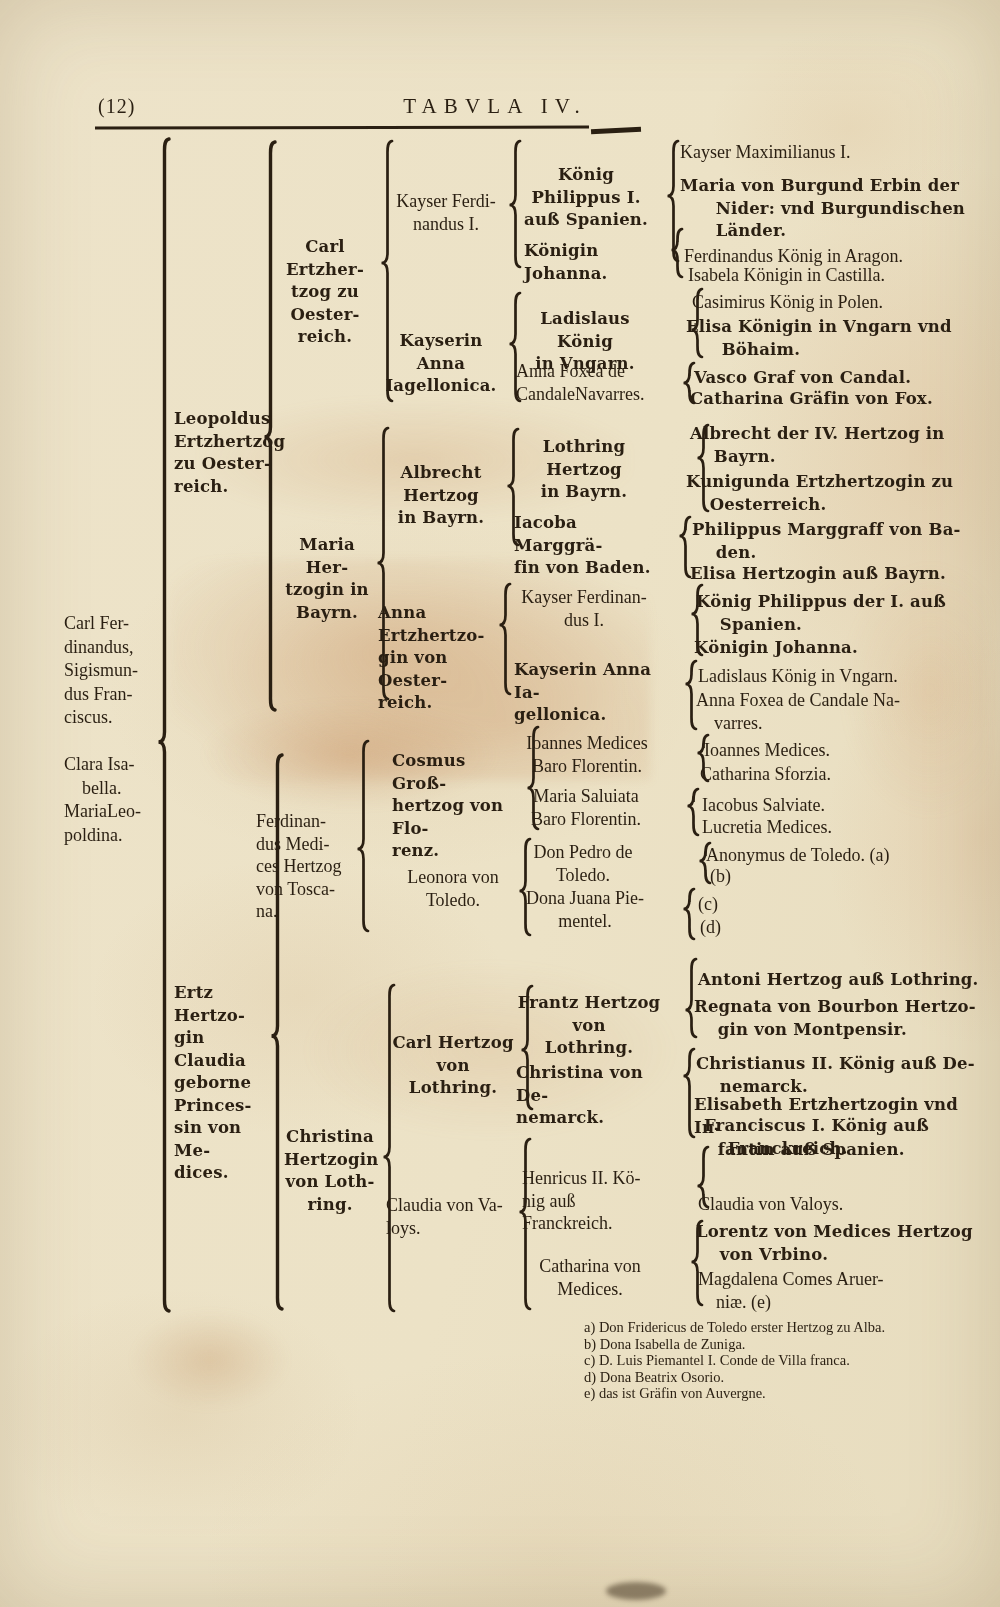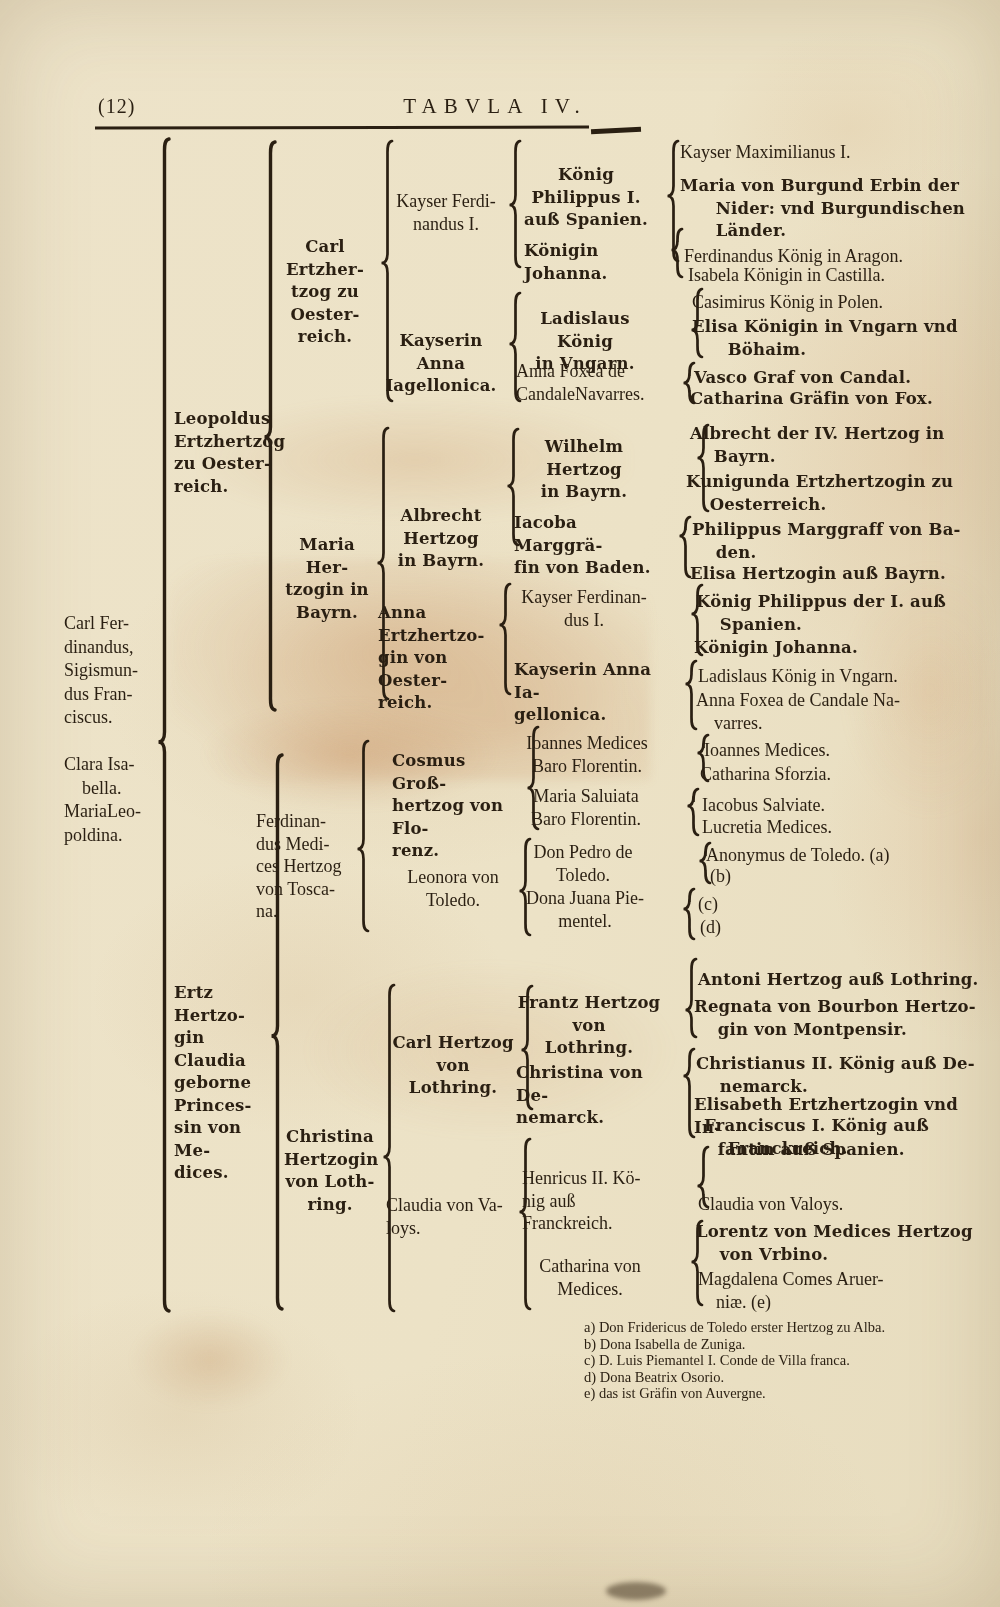--- a/index.html
+++ b/index.html
@@ -88,21 +88,21 @@
 na.</div>
   <div class="n bl ctr" style="left:284px;top:1126px;width:92px;">Christina
 Hertzogin
 von Loth-
 ring.</div>
 
   <div class="n ro ctr" style="left:388px;top:190px;width:116px;">Kayser Ferdi-
 nandus I.</div>
   <div class="n bl ctr" style="left:380px;top:330px;width:122px;">Kayserin Anna
 Iagellonica.</div>
-  <div class="n bl ctr" style="left:380px;top:462px;width:122px;margin-top:43px;">Albrecht Hertzog
+  <div class="n bl ctr" style="left:380px;top:462px;width:122px;">Albrecht Hertzog
 in Bayrn.</div>
   <div class="n bl" style="left:378px;top:602px;width:126px;">Anna Ertzhertzo-
 gin von Oester-
 reich.</div>
   <div class="n bl" style="left:392px;top:750px;width:132px;">Cosmus Groß-
 hertzog von Flo-
 renz.</div>
   <div class="n ro ctr" style="left:396px;top:866px;width:114px;">Leonora von
 Toledo.</div>
   <div class="n bl ctr" style="left:386px;top:1032px;width:134px;">Carl Hertzog von
@@ -110,21 +110,21 @@
   <div class="n ro" style="left:386px;top:1194px;width:126px;">Claudia von Va-
 loys.</div>
 
   <div class="n bl ctr" style="left:520px;top:164px;width:132px;">König Philippus I.
 auß Spanien.</div>
   <div class="n bl" style="left:524px;top:240px;width:140px;">Königin Johanna.</div>
   <div class="n bl ctr" style="left:520px;top:308px;width:130px;">Ladislaus König
 in Vngarn.</div>
   <div class="n ro" style="left:516px;top:360px;width:142px;">Anna Foxea de
 CandaleNavarres.</div>
-  <div class="n bl ctr" style="left:520px;top:436px;width:128px;">Wilhelm Hertzog
+  <div class="n bl ctr" style="left:520px;top:436px;width:128px;">Lothring Hertzog
 in Bayrn.</div>
   <div class="n bl" style="left:514px;top:512px;width:140px;">Iacoba Marggrä-
 fin von Baden.</div>
   <div class="n ro ctr" style="left:518px;top:586px;width:132px;">Kayser Ferdinan-
 dus I.</div>
   <div class="n bl" style="left:514px;top:659px;width:142px;">Kayserin Anna Ia-
 gellonica.</div>
   <div class="n ro ctr" style="left:518px;top:732px;width:138px;">Ioannes Medices
 Baro Florentin.</div>
   <div class="n ro ctr" style="left:518px;top:785px;width:136px;">Maria Saluiata
@@ -142,21 +142,21 @@
   <div class="n ro ctr" style="left:528px;top:1239px;width:124px;margin-top:16px;">Catharina von
 Medices.</div>
 
   <div class="n ro g6" style="left:680px;top:141px;">Kayser Maximilianus I.</div>
   <div class="n bl g6" style="left:680px;top:167px;margin-top:8px;">Maria von Burgund Erbin der
       Nider: vnd Burgundischen
       Länder.</div>
   <div class="n ro g6" style="left:684px;top:245px;">Ferdinandus König in Aragon.</div>
   <div class="n ro g6" style="left:688px;top:264px;">Isabela Königin in Castilla.</div>
   <div class="n ro g6" style="left:692px;top:291px;">Casimirus König in Polen.</div>
-  <div class="n bl g6" style="left:686px;top:316px;margin-left:6px;">Elisa Königin in Vngarn vnd
+  <div class="n bl g6" style="left:686px;top:316px;">Elisa Königin in Vngarn vnd
       Böhaim.</div>
   <div class="n bl g6" style="left:694px;top:367px;">Vasco Graf von Candal.</div>
   <div class="n bl g6" style="left:690px;top:388px;">Catharina Gräfin von Fox.</div>
   <div class="n bl g6" style="left:690px;top:423px;">Albrecht der IV. Hertzog in
     Bayrn.</div>
   <div class="n bl g6" style="left:686px;top:471px;">Kunigunda Ertzhertzogin zu
     Oesterreich.</div>
   <div class="n bl g6" style="left:692px;top:519px;">Philippus Marggraff von Ba-
     den.</div>
   <div class="n bl g6" style="left:690px;top:563px;">Elisa Hertzogin auß Bayrn.</div>

